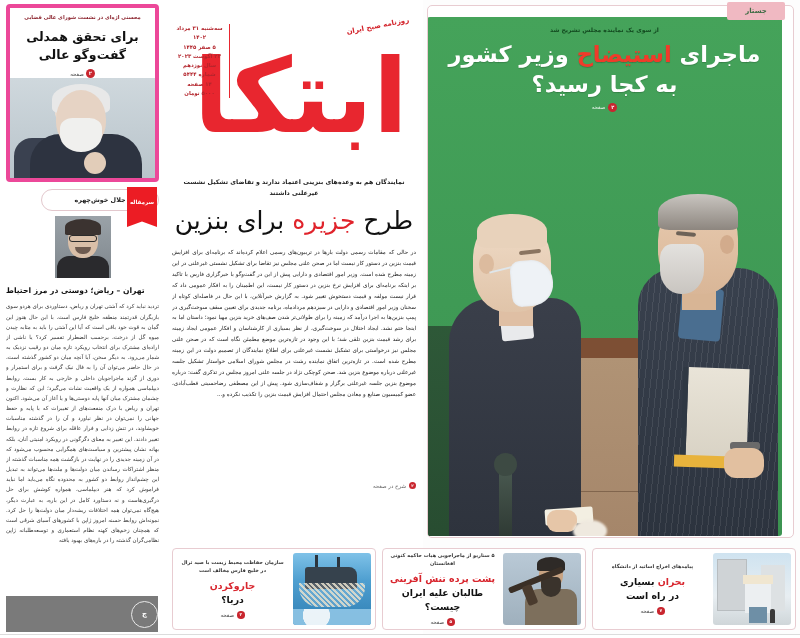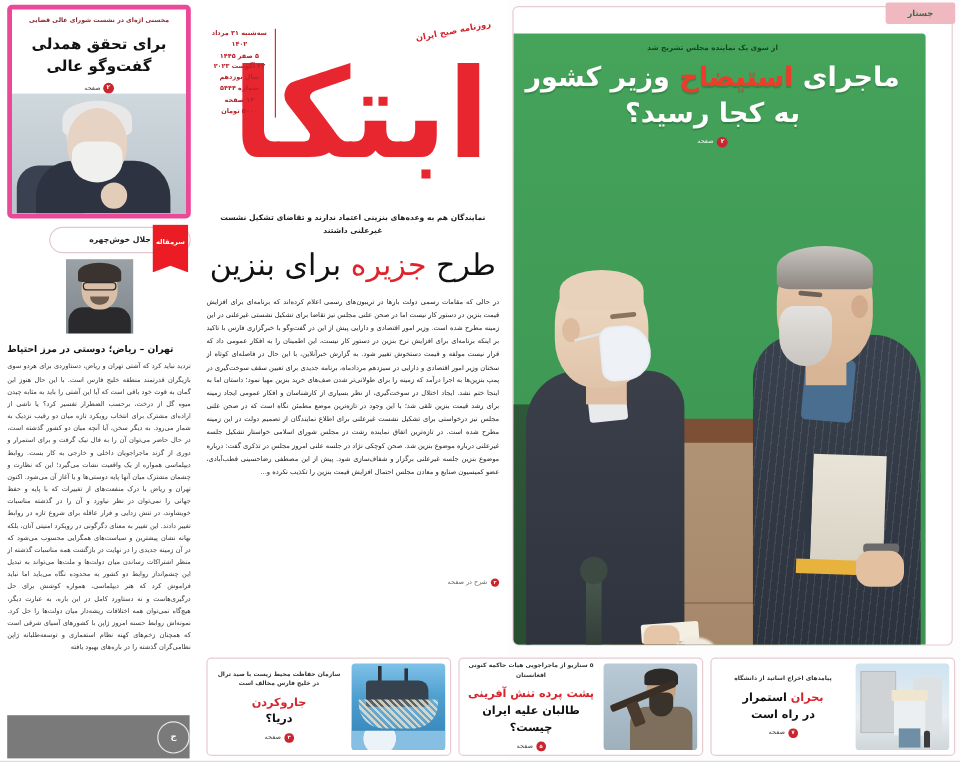--- a/index.html
+++ b/index.html
@@ -234,21 +234,21 @@
     position: absolute; left: 423px; top: 0;
     width: 377px; height: 545px;
     padding: 5px 6px 0 4px;
   }
   .feature {
     position: relative;
     width: 367px; height: 533px;
     border: 1px solid #e8ccd1;
     border-radius: 5px;
     background: #fff;
-    padding: 22px;
+    padding: 11px;
     overflow: hidden;
   }
   .feat-green {
     position: relative;
     width: 355px; height: 519px;
     background: linear-gradient(180deg,#45a35a 0%, #3f9a55 55%, #3c9351 100%);
     border-radius: 3px;
     overflow: hidden;
   }
   .feat-kicker {
@@ -467,21 +467,21 @@
   .th-fighter { background: linear-gradient(180deg,#b9c9d6 0%, #9fb0bd 100%); }
   .th-f-head { position:absolute; right:18px; top:8px; width:24px; height:28px; border-radius:48%; background:#c8a382; }
   .th-f-hair { position:absolute; right:16px; top:4px; width:28px; height:14px; border-radius:50% 50% 10% 10%; background:#2e2a27; }
   .th-f-beard { position:absolute; right:20px; top:24px; width:20px; height:20px; border-radius:24% 24% 50% 50%; background:#3a332c; }
   .th-f-body { position:absolute; right:4px; bottom:0; width:52px; height:36px; background:#7d6f5c; border-radius:14px 10px 0 0; }
   .th-gun { position:absolute; left:4px; top:24px; width:58px; height:6px; background:#3a2f26; transform:rotate(-22deg); border-radius:2px; }
   .th-mag { position:absolute; left:22px; top:32px; width:10px; height:20px; background:#4a3b2e; transform:rotate(-22deg); border-radius:2px; }
 
   
   .corner-tag {
-    position: absolute; right: 4px; top: 2px;
+    position: absolute; right: 15px; top: 2px;
     width: 58px; height: 18px;
     background: #f0b9c2;
     border-radius: 2px;
     display: flex; align-items: center; justify-content: center;
     z-index: 5;
   }
   .corner-tag span { font-size: 7px; font-weight: bold; color: #3c6b43; letter-spacing: .4px; }
 
   .bottom-rule {
     position: absolute; left: 0; bottom: 0; width: 800px; height: 4px;
@@ -640,21 +640,21 @@
         <div class="th-b3"></div>
         <div class="th-sign"></div>
         <div class="th-door"></div>
         <div class="th-person"></div>
       </div>
       <div class="bcard-text">
         <div class="bcard-kicker">پیامدهای اخراج اساتید از دانشگاه</div>
         <div class="bcard-title">
           <div>
             <span class="hl">بحران</span>
-            <span>استمرار</span>
+            <span>بسیاری</span>
           </div>
           <div>در راه است</div>
         </div>
         <div class="bcard-badge">
           <span class="badge-dot">۷</span>
           <span class="badge-label">صفحه</span>
         </div>
       </div>
     </div>
 

